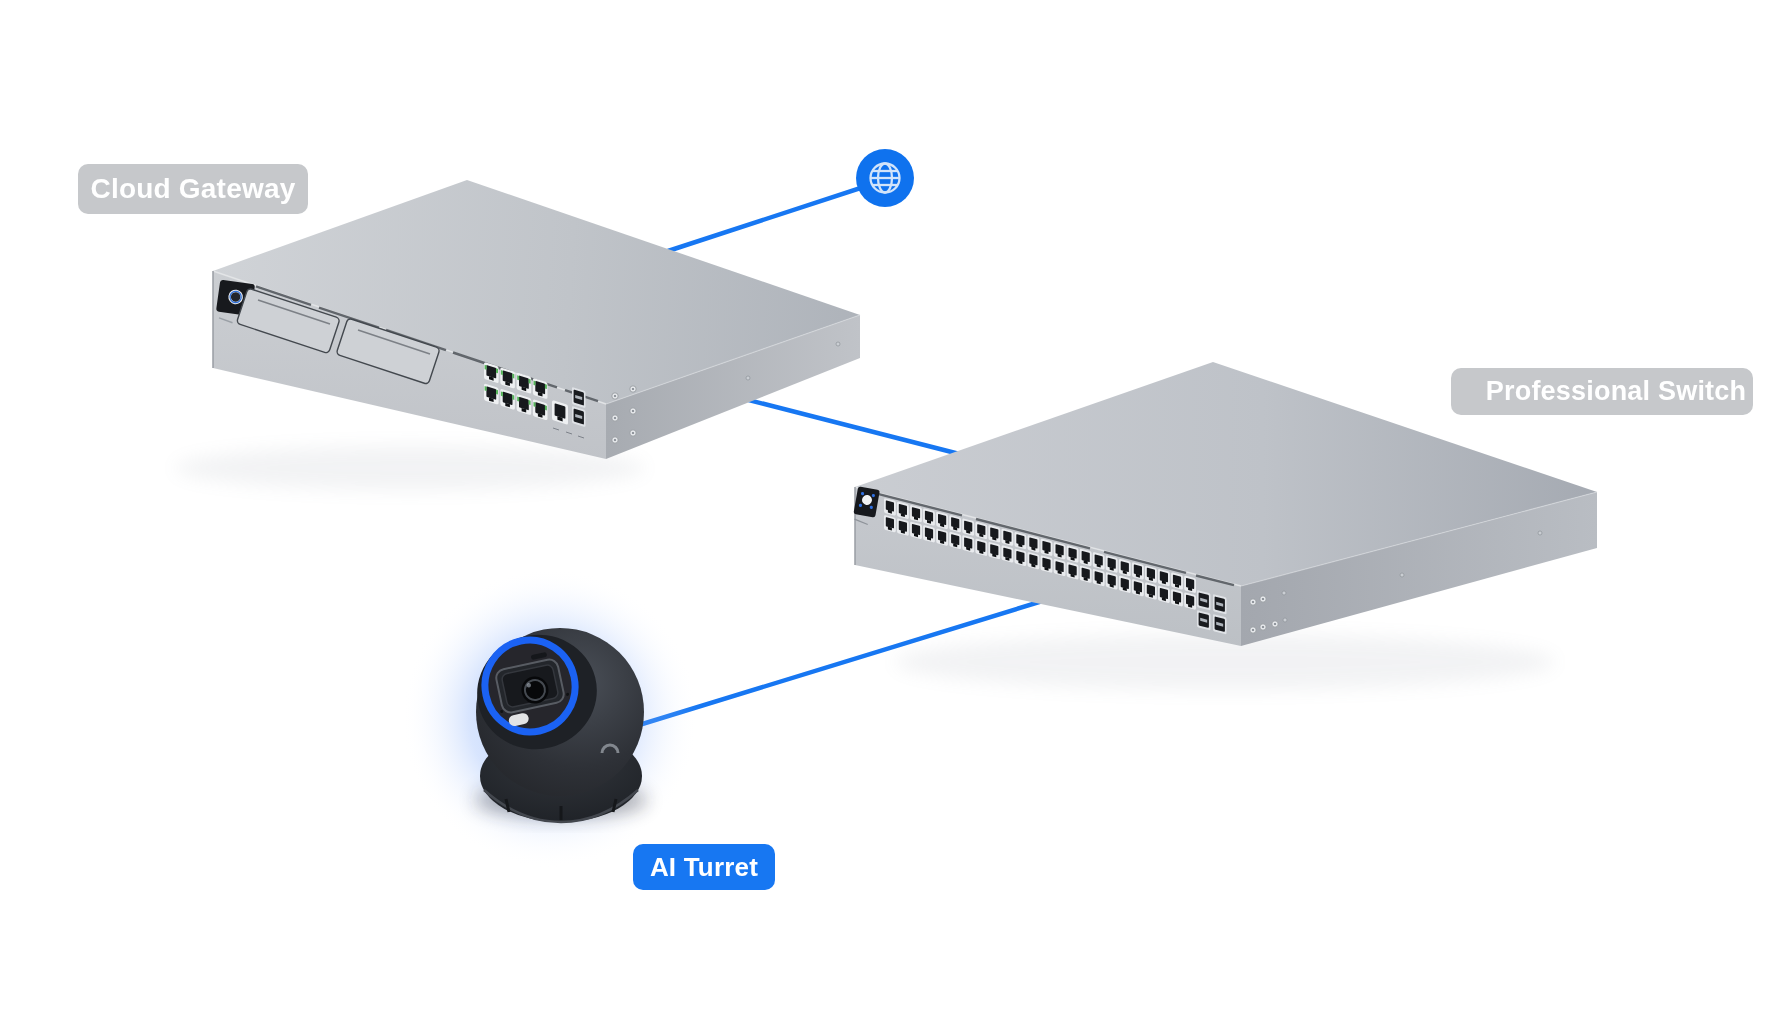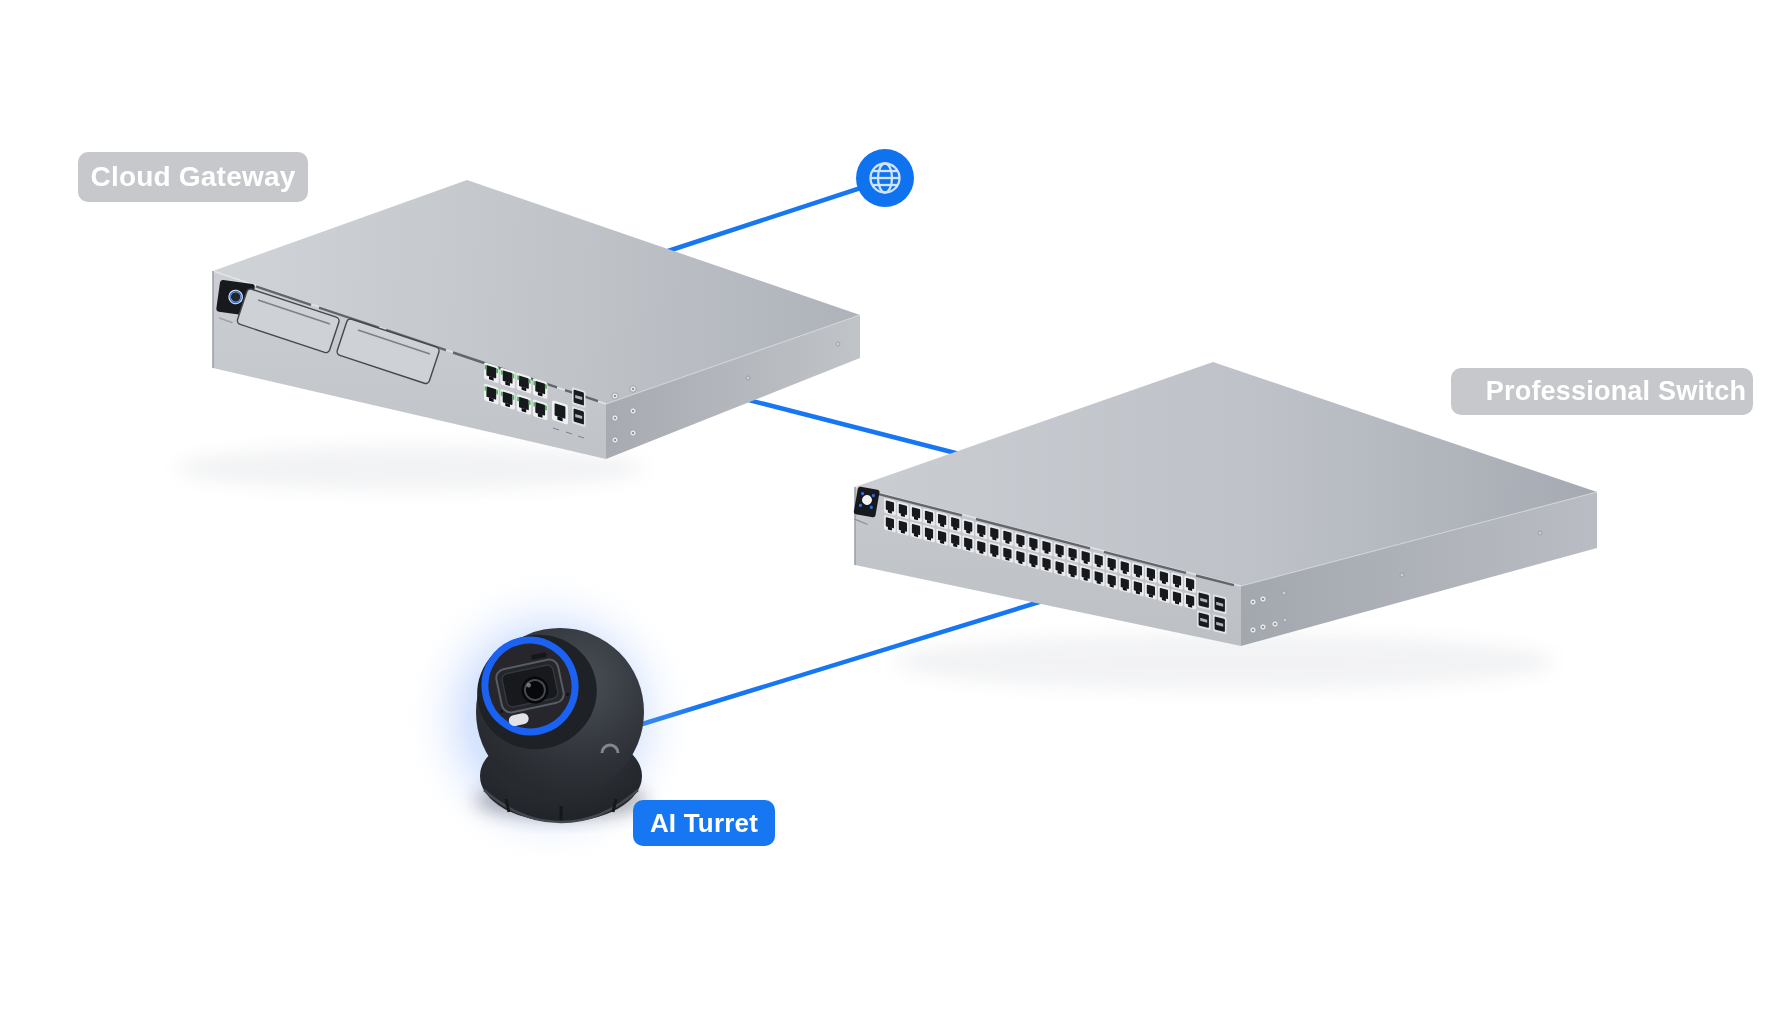--- a/index.html
+++ b/index.html
@@ -3,22 +3,22 @@
 <meta charset="utf-8">
 <style>
   html,body{margin:0;padding:0;background:#ffffff;}
   .stage{position:relative;width:1780px;height:1020px;background:#ffffff;overflow:hidden;
          font-family:"Liberation Sans", sans-serif;}
   .scene{position:absolute;left:0;top:0;width:1780px;height:1020px;display:block;}
   .lbl{position:absolute;display:flex;align-items:center;justify-content:center;
        font-weight:bold;color:#ffffff;border-radius:10px;white-space:nowrap;
        letter-spacing:.2px;}
   .lbl-gray{background:#c6c8cb;}
-  .lbl-blue{background:#1777f2;}
-  .lbl-cloud-gateway{left:78px;top:152px;width:230px;height:50px;font-size:28px;}
+  .lbl-blue{background:#1777f2;margin-top:44px;}
+  .lbl-cloud-gateway{left:78px;top:164px;width:230px;height:50px;font-size:28px;}
   .lbl-professional-switch{left:1451px;top:368px;width:274px;height:47px;font-size:27px;padding-left:28px;}
   .lbl-ai-turret{left:633px;top:800px;width:142px;height:46px;font-size:26px;}
 </style>
 </head>
 <body>
 
 <div class="stage">
 
 <svg class="scene" viewBox="0 0 1780 1020">
   <defs>

